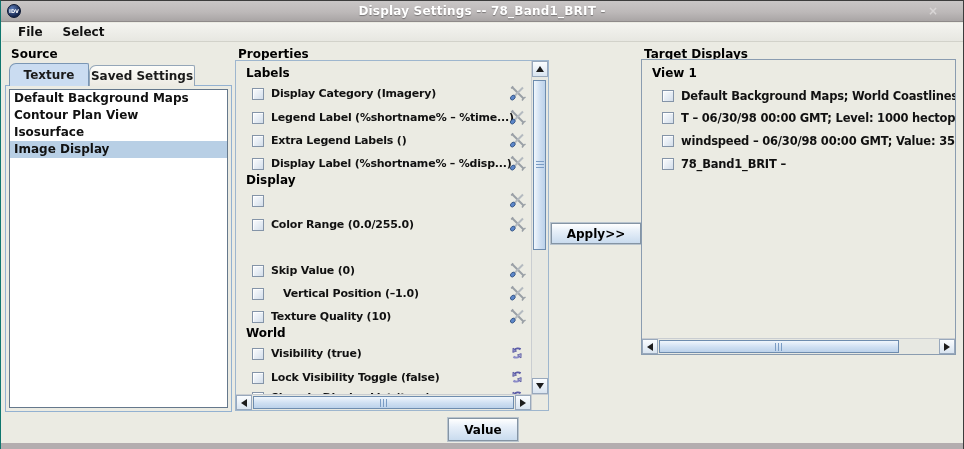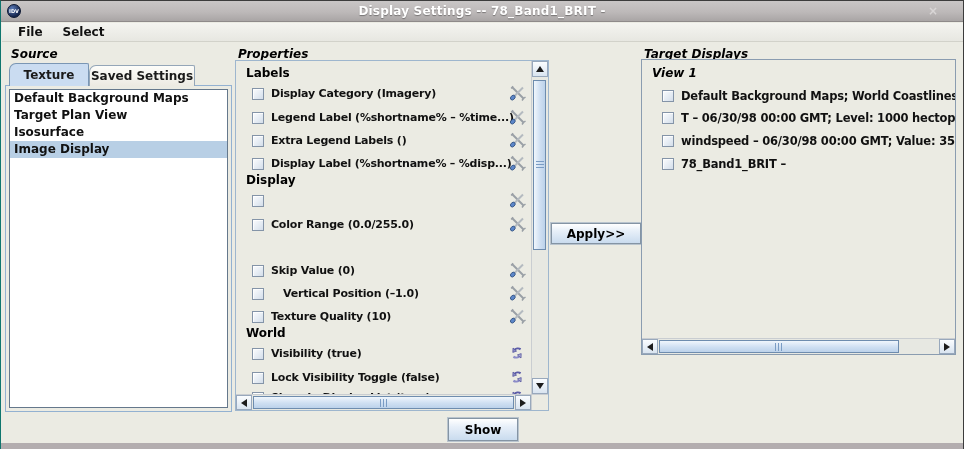--- a/index.html
+++ b/index.html
@@ -20,21 +20,21 @@
     background:radial-gradient(circle at 35% 30%,#5a7ab8,#16264e 70%);
     border:1px solid #0a1530;color:#fff;font-size:5px;line-height:12px;text-align:center;}
   .close-x{position:absolute;right:22px;top:2px;width:16px;height:16px;color:#d9d6d6;
     font-size:12px;line-height:16px;text-align:center;}
   
   #menubar{position:absolute;left:1px;top:22px;width:962px;height:19px;
     background:linear-gradient(180deg,#f4f4f0,#e7e7e1);border-bottom:1px solid #d2d2ca;
     display:flex;align-items:center;padding-left:8px;gap:4px;}
   .menu-item{font-size:12px;padding:0 8px;color:#111;}
   
-  .sect-label{position:absolute;font-size:12px;color:#000;font-style:italic;}
+  .sect-label{position:absolute;font-size:12px;color:#000;}
   
   .tab{position:absolute;font-size:12px;text-align:center;border:1px solid #7a96b4;border-bottom:none;
     border-radius:7px 2px 0 0;}
   .tab.selected{background:#cadcf1;z-index:3;}
   .tab.unselected{background:linear-gradient(180deg,#fdfdfa,#eceae2);border-color:#94a6b8;z-index:2;}
   
   #tabpane{position:absolute;left:4px;top:84px;width:227px;height:327px;
     border:1px solid #93b1d1;background:#ebebe3;z-index:1;}
   #displays-list{position:absolute;left:3px;top:3px;right:3px;bottom:3px;background:#ffffff;
     border:1px solid #65788c;overflow:hidden;}
@@ -107,21 +107,21 @@
   </div>
 
   <div class="sect-label" style="left:10px;top:46px;">Source</div>
 
   <div class="tab unselected" style="left:88px;top:64px;width:106px;height:21px;line-height:20px;">Saved Settings</div>
   <div class="tab selected" style="left:8px;top:62px;width:80px;height:23px;line-height:22px;">Texture</div>
 
   <div id="tabpane">
     <div id="displays-list">
       <div class="list-item">Default Background Maps</div>
-      <div class="list-item">Target Plan View</div>
+      <div class="list-item">Contour Plan View</div>
       <div class="list-item">Isosurface</div>
       <div class="list-item selected">Image Display</div>
     </div>
   </div>
 
   <div class="sect-label" style="left:237px;top:46px;">Properties</div>
 
   <div id="props-pane">
     <div id="props-view">
 
@@ -313,16 +313,16 @@
       <div class="sb-btn h" style="left:0;">
           <span class="tri left"></span>
         </div>
       <div class="thumb-h" style="left:17px;width:240px;"></div>
       <div class="sb-btn h" style="right:0;">
           <span class="tri right"></span>
         </div>
     </div>
   </div>
 
-  <div class="swing-btn" style="left:447px;top:417px;width:70px;height:23px;">Show</div>
+  <div class="swing-btn" style="left:447px;top:417px;width:70px;height:23px;">Value</div>
 
   <div id="bottom-strip"></div>
 </div>
 
 </body></html>

